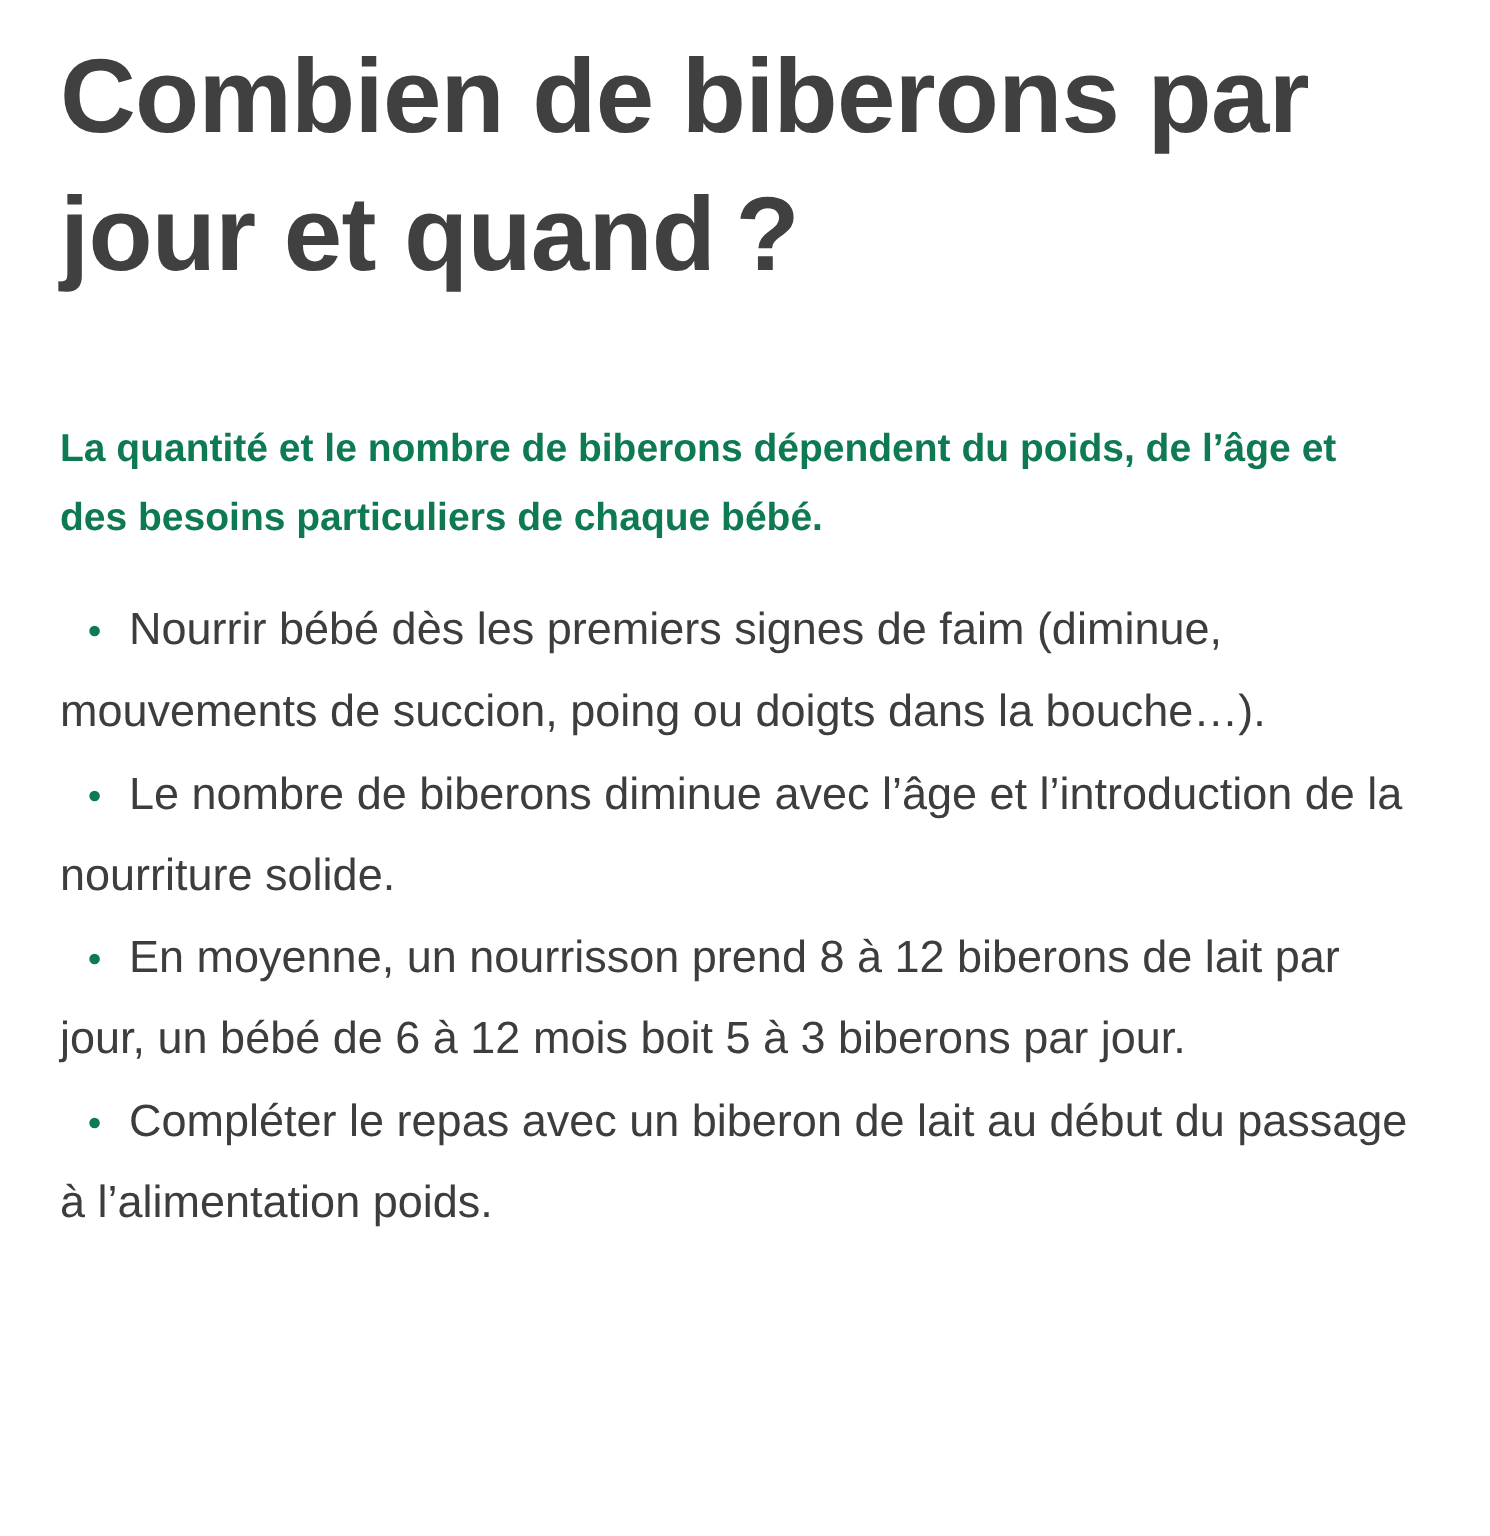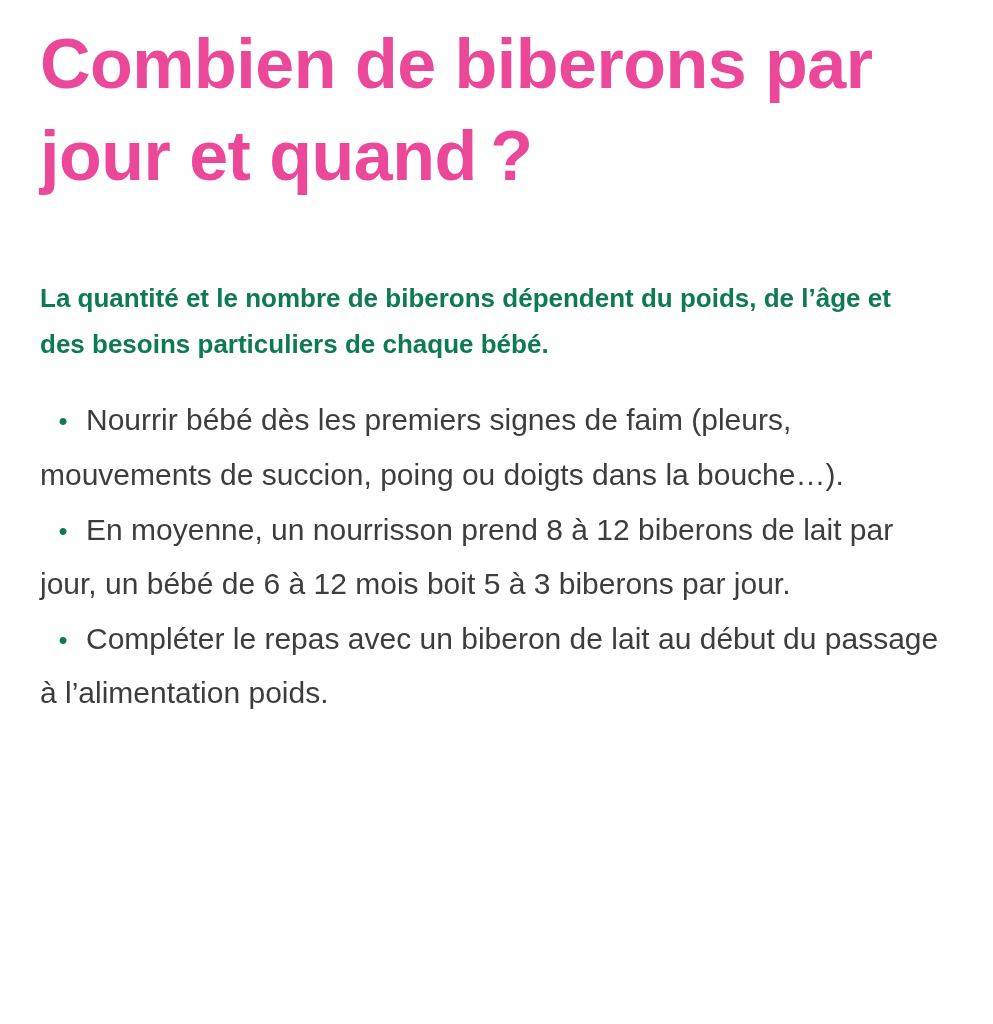--- a/index.html
+++ b/index.html
@@ -17,21 +17,21 @@
     box-sizing: border-box;
     width: 993px;
     height: 1024px;
     padding: 18px 40px 0 40px;
     background: #ffffff;
   }
   .headline {
     font-size: 70px;
     line-height: 1.32;
     font-weight: 700;
-    color: #ec4899;
+    color: #404040;
     letter-spacing: -0.5px;
     margin: 0;
     padding: 0;
     max-width: 900px;
   }
   .lead {
     margin-top: 72px;
     font-size: 26px;
     line-height: 1.78;
     font-weight: 700;
@@ -69,21 +69,24 @@
 <body>
 
 <div class="page">
 
   <h1 class="headline">Combien de biberons par jour et quand ?</h1>
 
   <p class="lead">La quantité et le nombre de biberons dépendent du poids, de l’âge et des besoins particuliers de chaque bébé.</p>
 
   <ul class="bullets">
     <li>
-      <span class="bullet-dot">•</span><span class="bullet-text">Nourrir bébé dès les premiers signes de faim (pleurs, mouvements de succion, poing ou doigts dans la bouche…).</span>
+      <span class="bullet-dot">•</span><span class="bullet-text">Nourrir bébé dès les premiers signes de faim (diminue, mouvements de succion, poing ou doigts dans la bouche…).</span>
+    </li>
+    <li>
+      <span class="bullet-dot">•</span><span class="bullet-text">Le nombre de biberons diminue avec l’âge et l’introduction de la nourriture solide.</span>
     </li>
     <li>
       <span class="bullet-dot">•</span><span class="bullet-text">En moyenne, un nourrisson prend 8 à 12 biberons de lait par jour, un bébé de 6 à 12 mois boit 5 à 3 biberons par jour.</span>
     </li>
     <li>
       <span class="bullet-dot">•</span><span class="bullet-text">Compléter le repas avec un biberon de lait au début du passage à l’alimentation poids.</span>
     </li>
   </ul>
 
 </div>

